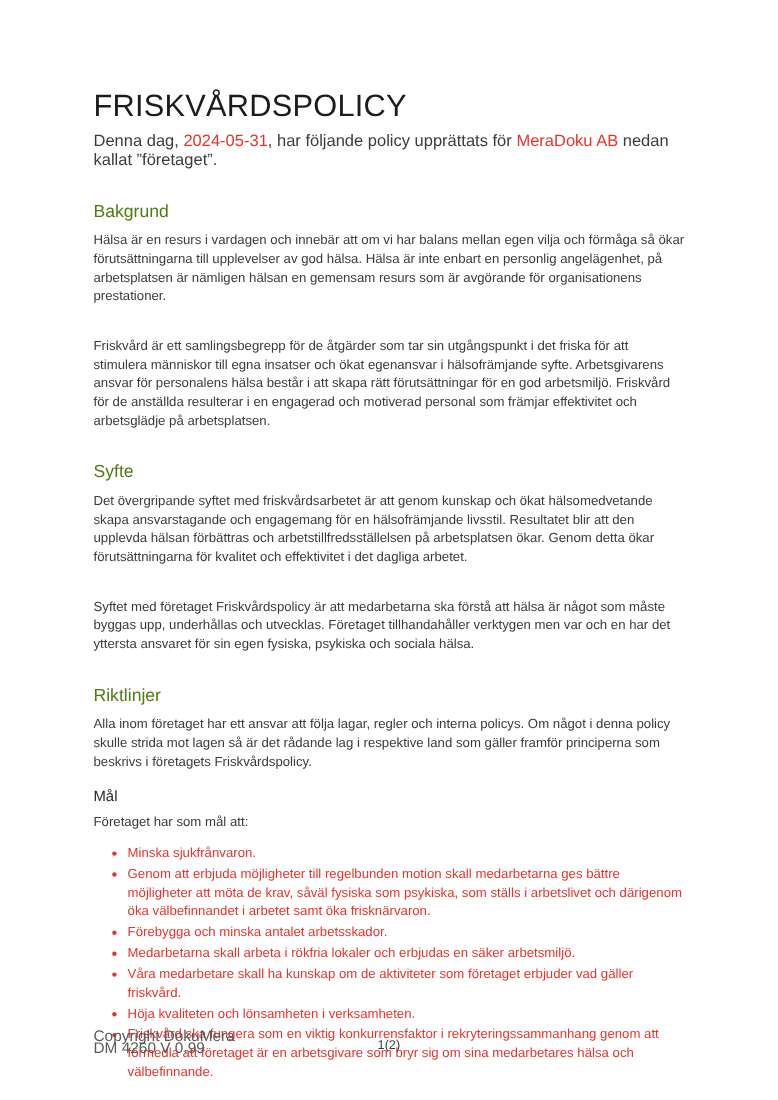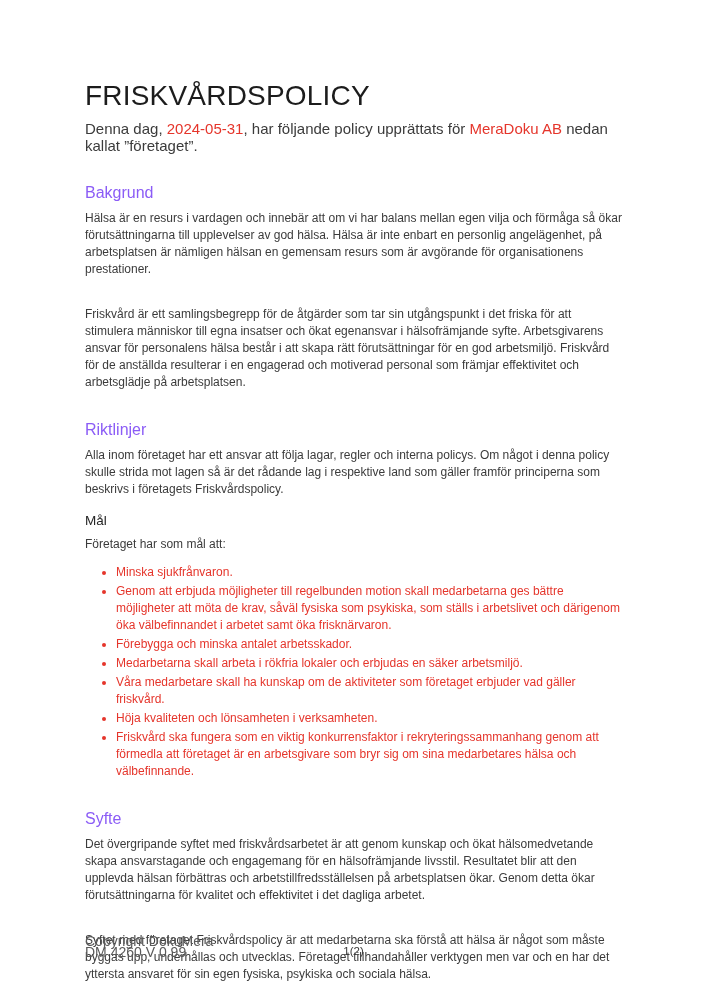--- a/index.html
+++ b/index.html
@@ -32,21 +32,21 @@
     margin: 8px 0 0 0;
     font-size: 15px;
     line-height: 17px;
   }
   .red { color: #e5352b; }
   h2.section-heading {
     margin: 29px 0 7px 0;
     font-size: 16px;
     line-height: 20px;
     font-weight: 400;
-    color: #8b5cf6;
+    color: #4d7c0f;
   }
   p.body-par {
     margin: 0 0 12px 0;
     font-size: 12px;
     line-height: 17px;
   }
   p.body-par:last-child { margin-bottom: 0; margin-top: 28px; }
   h3.sub-heading {
     margin: 14px 0 7px 0;
     font-size: 13.5px;
@@ -99,43 +99,43 @@
 
     <p class="intro"><span>Denna dag, </span><span class="red">2024-05-31</span><span>, har följande policy upprättats för </span><span class="red">MeraDoku AB</span><span> nedan kallat ”företaget”.</span></p>
 
     <section>
       <h2 class="section-heading">Bakgrund</h2>
       <p class="body-par">Hälsa är en resurs i vardagen och innebär att om vi har balans mellan egen vilja och förmåga så ökar förutsättningarna till upplevelser av god hälsa. Hälsa är inte enbart en personlig angelägenhet, på arbetsplatsen är nämligen hälsan en gemensam resurs som är avgörande för organisationens prestationer.</p>
       <p class="body-par">Friskvård är ett samlingsbegrepp för de åtgärder som tar sin utgångspunkt i det friska för att stimulera människor till egna insatser och ökat egenansvar i hälsofrämjande syfte. Arbetsgivarens ansvar för personalens hälsa består i att skapa rätt förutsättningar för en god arbetsmiljö. Friskvård för de anställda resulterar i en engagerad och motiverad personal som främjar effektivitet och arbetsglädje på arbetsplatsen.</p>
     </section>
 
     <section>
+      <h2 class="section-heading">Syfte</h2>
+      <p class="body-par">Det övergripande syftet med friskvårdsarbetet är att genom kunskap och ökat hälsomedvetande skapa ansvarstagande och engagemang för en hälsofrämjande livsstil. Resultatet blir att den upplevda hälsan förbättras och arbetstillfredsställelsen på arbetsplatsen ökar. Genom detta ökar förutsättningarna för kvalitet och effektivitet i det dagliga arbetet.</p>
+      <p class="body-par">Syftet med företaget Friskvårdspolicy är att medarbetarna ska förstå att hälsa är något som måste byggas upp, underhållas och utvecklas. Företaget tillhandahåller verktygen men var och en har det yttersta ansvaret för sin egen fysiska, psykiska och sociala hälsa.</p>
+    </section>
+
+    <section>
       <h2 class="section-heading">Riktlinjer</h2>
       <p class="body-par">Alla inom företaget har ett ansvar att följa lagar, regler och interna policys. Om något i denna policy skulle strida mot lagen så är det rådande lag i respektive land som gäller framför principerna som beskrivs i företagets Friskvårdspolicy.</p>
 
       <h3 class="sub-heading">Mål</h3>
       <p class="goals-lead">Företaget har som mål att:</p>
 
       <ul class="goals-list">
         <li>Minska sjukfrånvaron.</li>
         <li>Genom att erbjuda möjligheter till regelbunden motion skall medarbetarna ges bättre möjligheter att möta de krav, såväl fysiska som psykiska, som ställs i arbetslivet och därigenom öka välbefinnandet i arbetet samt öka frisknärvaron.</li>
         <li>Förebygga och minska antalet arbetsskador.</li>
         <li>Medarbetarna skall arbeta i rökfria lokaler och erbjudas en säker arbetsmiljö.</li>
         <li>Våra medarbetare skall ha kunskap om de aktiviteter som företaget erbjuder vad gäller friskvård.</li>
         <li>Höja kvaliteten och lönsamheten i verksamheten.</li>
         <li>Friskvård ska fungera som en viktig konkurrensfaktor i rekryteringssammanhang genom att förmedla att företaget är en arbetsgivare som bryr sig om sina medarbetares hälsa och välbefinnande.</li>
       </ul>
     </section>
 
-    <section>
-      <h2 class="section-heading">Syfte</h2>
-      <p class="body-par">Det övergripande syftet med friskvårdsarbetet är att genom kunskap och ökat hälsomedvetande skapa ansvarstagande och engagemang för en hälsofrämjande livsstil. Resultatet blir att den upplevda hälsan förbättras och arbetstillfredsställelsen på arbetsplatsen ökar. Genom detta ökar förutsättningarna för kvalitet och effektivitet i det dagliga arbetet.</p>
-      <p class="body-par">Syftet med företaget Friskvårdspolicy är att medarbetarna ska förstå att hälsa är något som måste byggas upp, underhållas och utvecklas. Företaget tillhandahåller verktygen men var och en har det yttersta ansvaret för sin egen fysiska, psykiska och sociala hälsa.</p>
-    </section>
-
   </div>
 
   <div class="page-number">1(2)</div>
 
   <div class="copyright">
     <div>Copyright DokuMera</div>
     <div>DM 4260 V 0.99</div>
   </div>
 </div>
 

